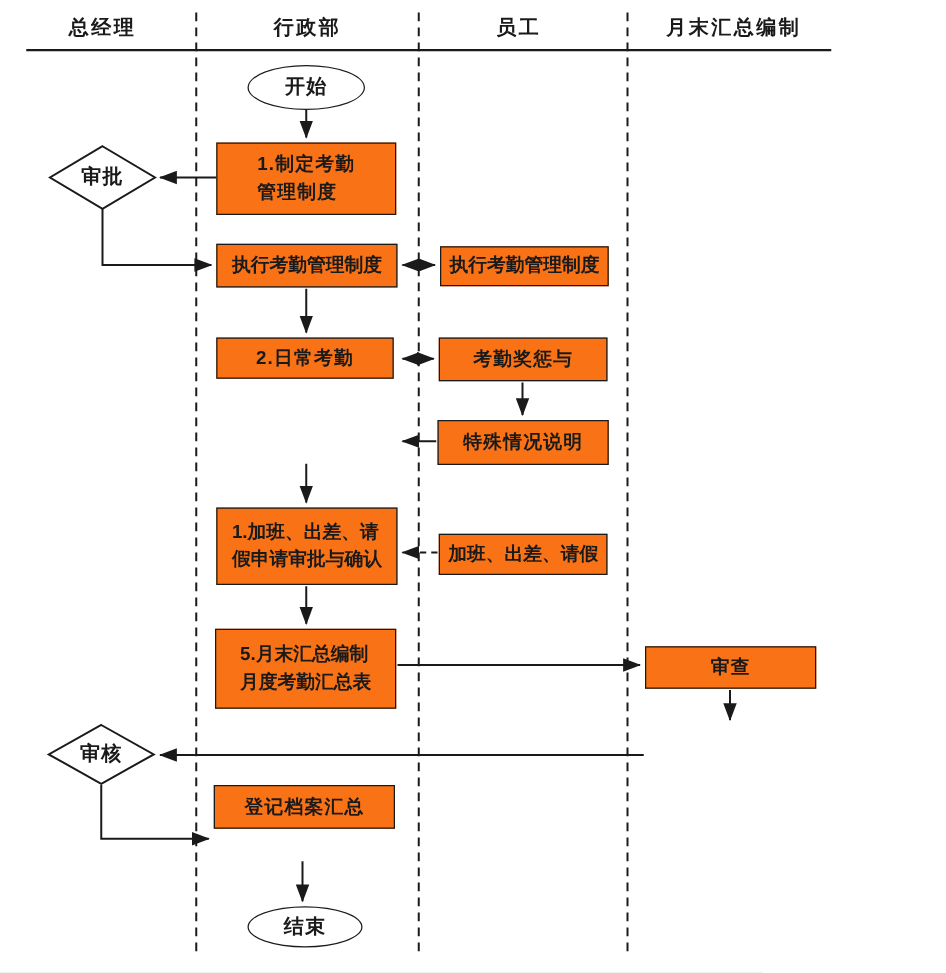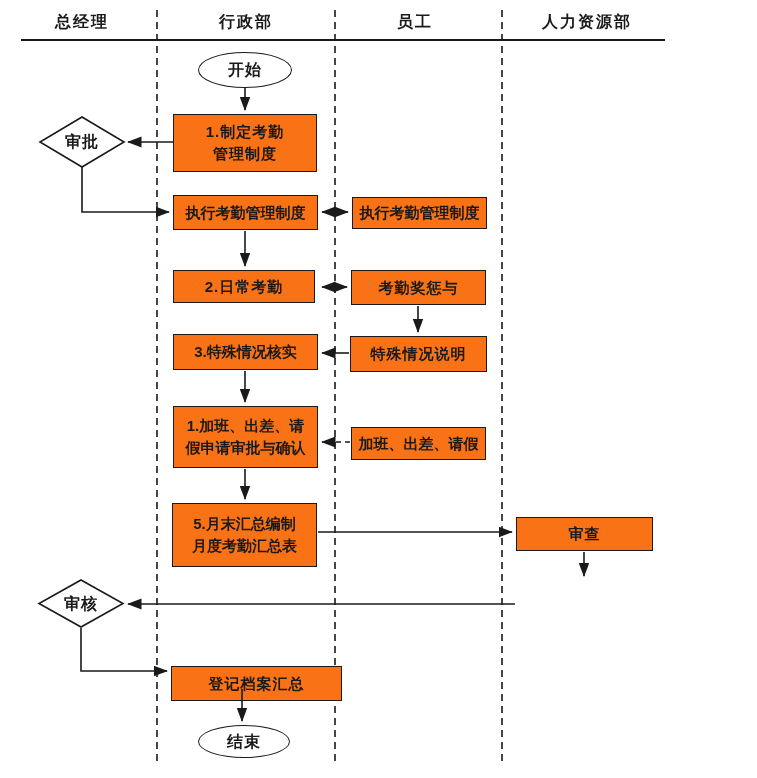--- a/index.html
+++ b/index.html
@@ -17,21 +17,20 @@
   .lane-header{
     position:absolute;top:12px;height:20px;
     transform:translateX(-50%);
     font-size:16px;font-weight:bold;
     white-space:nowrap;z-index:2;
     letter-spacing:2px;
   }
   .node{
     position:absolute;z-index:2;
     display:flex;align-items:center;justify-content:center;
-    text-align:center;
     font-size:15px;font-weight:bold;
     line-height:1.45;
     white-space:pre-line;
     box-sizing:border-box;
     letter-spacing:1px;
   }
   .rect{
     background:#f97316;
     border:1.6px solid #1a1a1a;
   }
@@ -61,55 +60,54 @@
 
     <line x1="21" y1="40" x2="665" y2="40" stroke="#1a1a1a" stroke-width="1.8"></line>
 
     <polygon points="82,117 124,142 82,167 40,142" fill="#ffffff" stroke="#1a1a1a" stroke-width="1.6"></polygon>
     <polygon points="81,580 123,603.5 81,627 39,603.5" fill="#ffffff" stroke="#1a1a1a" stroke-width="1.6"></polygon>
   </svg>
 
   <div class="lane-header" style="left:82px">总经理</div>
   <div class="lane-header" style="left:246px">行政部</div>
   <div class="lane-header" style="left:415px">员工</div>
-  <div class="lane-header" style="left:587px">人力资源部</div>
+  <div class="lane-header" style="left:587px">月末汇总编制</div>
 
   <div class="node oval" style="left:198px;top:52px;width:94px;height:36px">开始</div>
 
   <div class="node rect" style="left:173px;top:114px;width:144px;height:58px">1.制定考勤
 管理制度</div>
 
   <div class="node diamond-label" style="left:40px;top:117px;width:84px;height:50px">审批</div>
 
   <div class="node rect" style="left:173px;top:195px;width:145px;height:35px;letter-spacing:0">执行考勤管理制度</div>
 
   <div class="node rect" style="left:352px;top:197px;width:135px;height:32px;letter-spacing:0">执行考勤管理制度</div>
 
   <div class="node rect" style="left:173px;top:270px;width:142px;height:33px">2.日常考勤</div>
 
   <div class="node rect" style="left:351px;top:270px;width:135px;height:35px">考勤奖惩与</div>
 
-  <div class="node rect" style="left:173px;top:334px;width:145px;height:36px;letter-spacing:0">3.特殊情况核实</div>
 
   <div class="node rect" style="left:350px;top:336px;width:137px;height:36px">特殊情况说明</div>
 
   <div class="node rect" style="left:173px;top:406px;width:145px;height:62px;letter-spacing:0">1.加班、出差、请
 假申请审批与确认</div>
 
   <div class="node rect" style="left:351px;top:427px;width:135px;height:33px;letter-spacing:0">加班、出差、请假</div>
 
   <div class="node rect" style="left:172px;top:503px;width:145px;height:64px;letter-spacing:0">5.月末汇总编制
 月度考勤汇总表</div>
 
   <div class="node rect" style="left:516px;top:517px;width:137px;height:34px">审查</div>
 
 
   <div class="node diamond-label" style="left:39px;top:580px;width:84px;height:47px">审核</div>
 
-  <div class="node rect" style="left:171px;top:666px;width:171px;height:35px">登记档案汇总</div>
+  <div class="node rect" style="left:171px;top:628px;width:145px;height:35px">登记档案汇总</div>
 
   <div class="node oval" style="left:198px;top:725px;width:92px;height:33px">结束</div>
 
   <svg class="layer over" width="757" height="778" viewBox="0 0 757 778">
     <defs>
       <marker id="ah" viewBox="0 0 8 6" refX="7.5" refY="3" markerWidth="9" markerHeight="7" orient="auto-start-reverse">
         <path d="M0,0 L8,3 L0,6 z" fill="#1a1a1a"></path>
       </marker>
     </defs>
     <g stroke="#1a1a1a" stroke-width="1.6" fill="none">

